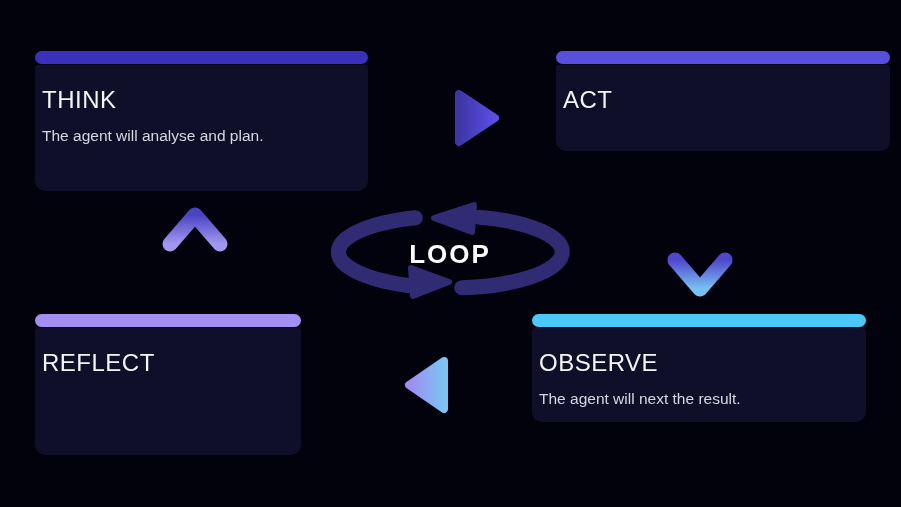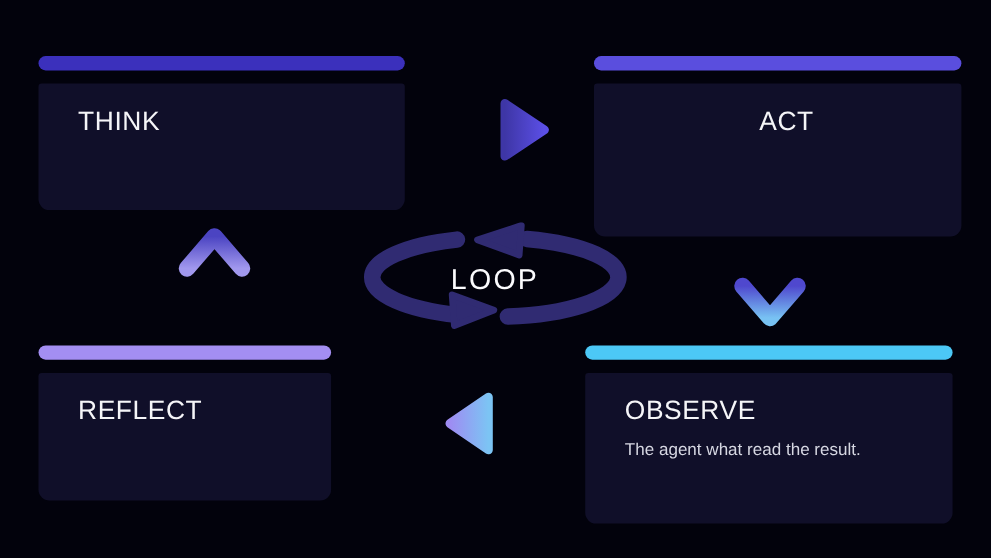--- a/index.html
+++ b/index.html
@@ -3,57 +3,58 @@
 <meta charset="utf-8">
 <style>
   html,body{margin:0;padding:0;background:#02020c;}
   .stage{
     position:relative;width:901px;height:507px;overflow:hidden;
     background:#02020c;
     font-family:"Liberation Sans","DejaVu Sans",sans-serif;
   }
   .card{position:absolute;display:flex;flex-direction:column;}
   .card-think{left:35px;top:51px;width:333px;height:140px;}
-  .card-act{left:540px;top:51px;width:334px;height:164px;text-align:center;}
+  .card-act{left:556px;top:51px;width:334px;height:100px;}
   .card-reflect{left:35px;top:314px;width:266px;height:141px;}
-  .card-observe{left:532px;top:314px;width:334px;height:162px;}
+  .card-observe{left:532px;top:314px;width:334px;height:108px;}
   .card-bar{height:13px;border-radius:7px;flex:0 0 auto;}
   .card-body{
     flex:1 1 auto;background:#100f29;border-radius:3px 3px 10px 10px;
-    padding:22px 20px 10px 36px;box-sizing:border-box;margin-top:12px;
+    padding:22px 20px 10px 7px;box-sizing:border-box;margin-top:1px;
   }
   .card-title{
     margin:0;color:#f5f5f8;font-size:24px;font-weight:400;
     letter-spacing:0.5px;line-height:1.1;
   }
   .card-desc{
     margin:13px 0 0 0;color:#d6d7e2;font-size:15.5px;font-weight:400;
     line-height:1.35;white-space:pre-line;
   }
   .arrow{position:absolute;}
   .arrow-right{left:405px;top:89px;}
   .arrow-down{left:666px;top:200px;}
   .arrow-up{left:161px;top:200px;}
   .arrow-left{left:404px;top:356px;}
   .loop-svg{position:absolute;left:325px;top:202px;}
   .loop-label{
     position:absolute;left:395px;top:240px;width:110px;height:28px;
     line-height:28px;text-align:center;color:#fbfbfe;font-size:26px;
-    letter-spacing:2px;font-weight:400;
+    letter-spacing:2px;font-weight:700;
   }
 </style>
 </head>
 <body>
 
 <div class="stage">
 
   <div class="card card-think">
     <div class="card-bar" style="background: rgb(59, 48, 188);"></div>
     <div class="card-body">
       <h2 class="card-title">THINK</h2>
+      <p class="card-desc">The agent will analyse and plan.</p>
     </div>
   </div>
 
   <div class="card card-act">
     <div class="card-bar" style="background: rgb(90, 78, 222);"></div>
     <div class="card-body">
       <h2 class="card-title">ACT</h2>
     </div>
   </div>
 
@@ -61,21 +62,21 @@
     <div class="card-bar" style="background: rgb(163, 142, 242);"></div>
     <div class="card-body">
       <h2 class="card-title">REFLECT</h2>
     </div>
   </div>
 
   <div class="card card-observe">
     <div class="card-bar" style="background: rgb(76, 200, 246);"></div>
     <div class="card-body">
       <h2 class="card-title">OBSERVE</h2>
-      <p class="card-desc">The agent what read the result.</p>
+      <p class="card-desc">The agent will next the result.</p>
     </div>
   </div>
 
   <svg class="arrow arrow-right" width="95" height="58" viewBox="0 0 95 58">
     <defs>
       <linearGradient id="g-right" x1="0" y1="0" x2="1" y2="0">
         <stop offset="0" stop-color="#3e36a6" style="stop-color: rgb(62, 54, 166);"></stop>
         <stop offset="1" stop-color="#5b4fe6" style="stop-color: rgb(91, 79, 230);"></stop>
       </linearGradient>
     </defs>

